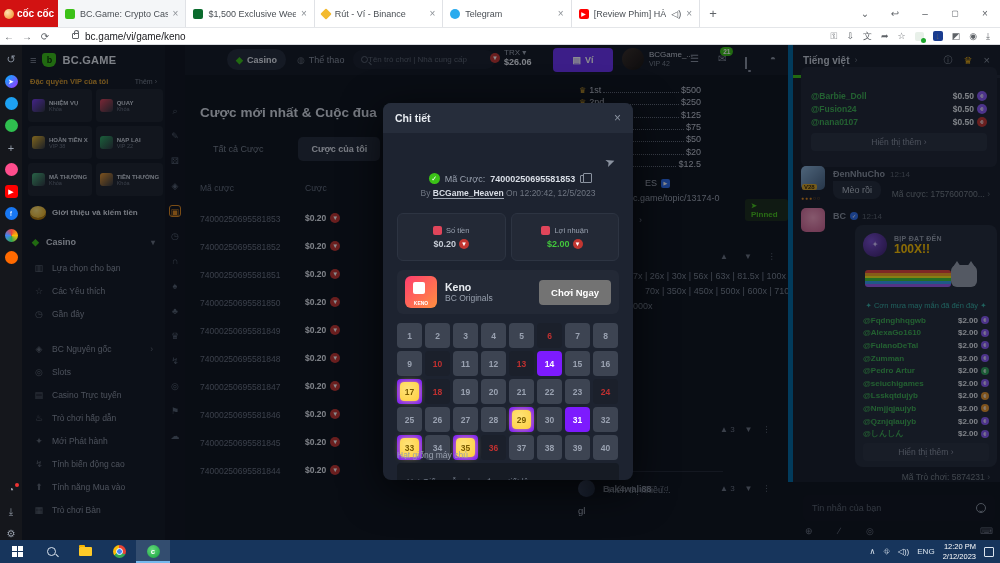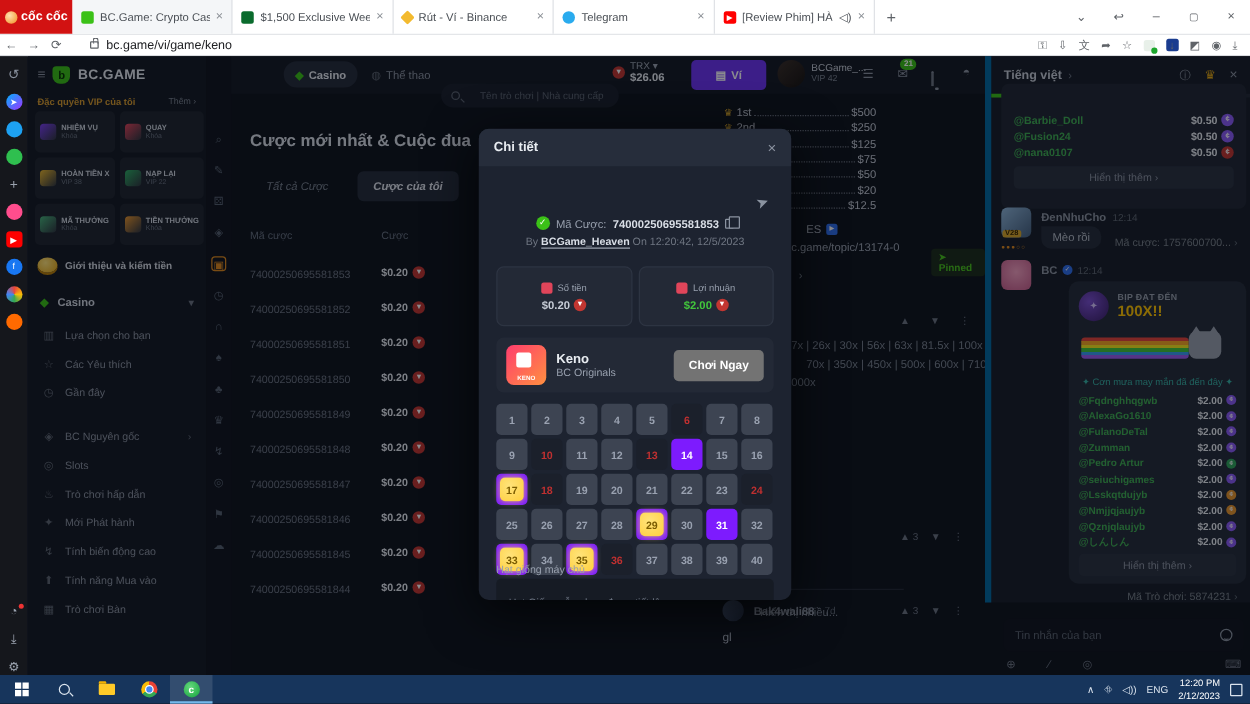--- a/index.html
+++ b/index.html
@@ -79,42 +79,42 @@
   
   .rail { position:absolute; left:143px; top:0; width:20px; height:495px; background:#12161e; display:flex; flex-direction:column; align-items:center; padding-top:60px; gap:13px; }
   .rail span { width:12px; height:12px; color:#566070; font-size:9px; text-align:center; line-height:12px; }
   .rail .active { border:1px solid #e08a1e; border-radius:3px; color:#e08a1e; }
 
   
   .mainhead { position:absolute; left:163px; top:0; width:603px; height:30px; background:#161b24; }
   .mh-btn { position:absolute; top:4px; height:21px; display:flex; align-items:center; gap:4px; border-radius:11px; padding:0 9px; font-size:9px; }
   .mh-casino { left:42px; background:#262d3a; color:#e6eaf0; font-weight:bold; }
   .mh-sports { left:103px; color:#8b93a0; }
-  .mh-search { position:absolute; left:168px; top:22px; width:142px; height:19px; background:#1b212c; border-radius:10px; display:flex; align-items:center; gap:16px; padding:0 8px; color:#5c6470; font-size:8px; }
+  .mh-search { position:absolute; left:168px; top:5px; width:142px; height:19px; background:#1b212c; border-radius:10px; display:flex; align-items:center; gap:0; padding:0 8px; color:#5c6470; font-size:8px; }
   .ic-search { width:7px; height:7px; border:1.2px solid #5c6470; border-radius:50%; position:relative; flex:none; }
   .ic-search:after { content:""; position:absolute; left:6px; top:6px; width:4px; height:1.2px; background:#5c6470; transform:rotate(45deg); }
   .mh-bal { position:absolute; left:305px; top:3px; display:flex; align-items:center; gap:4px; }
   .coin { width:10px; height:10px; border-radius:50%; display:inline-block; flex:none; color:#fff; font-size:6px; text-align:center; line-height:10px; font-weight:bold; }
   .coin-trx { background:#c23631; } .coin-purple { background:#8b5cf6; } .coin-orange { background:#e8962e; } .coin-green { background:#31a45c; }
   .bal-col { display:flex; flex-direction:column; line-height:1.15; }
   .bal-cur { color:#9aa2ae; font-size:8px; } .bal-amt { color:#e6eaf0; font-size:9px; font-weight:bold; }
   .mh-wallet { position:absolute; left:368px; top:3px; width:60px; height:24px; background:#6d34f2; border-radius:4px; color:#fff; font-size:9px; font-weight:bold; display:flex; align-items:center; justify-content:center; gap:4px; }
   .mh-user { position:absolute; left:437px; top:3px; display:flex; align-items:center; gap:5px; }
   .avatar { width:22px; height:22px; border-radius:50%; background:linear-gradient(135deg,#3a2f28,#171310); flex:none; }
   .u-col { display:flex; flex-direction:column; line-height:1.2; }
   .u-name { color:#c6ccd6; font-size:8px; } .u-vip { color:#79828e; font-size:7px; }
   .mh-ic { position:absolute; top:8px; color:#8b93a0; font-size:10px; }
   .badge { position:absolute; top:-6px; right:-7px; background:#3bc117; color:#fff; border-radius:7px; font-size:6.5px; padding:1px 3px; font-weight:bold; }
   .ic-bell { width:9px; height:8px; border:1.2px solid #8b93a0; border-bottom:none; border-radius:5px 5px 0 0; position:relative; margin-top:2px; }
   .ic-bell:after { content:""; position:absolute; left:2px; bottom:-3px; width:3px; height:2px; background:#8b93a0; border-radius:2px; }
 
   
   .main { position:absolute; left:163px; top:30px; width:603px; height:465px; }
   .m-title { position:absolute; left:15px; top:30px; color:#d7dce4; font-size:13.5px; font-weight:bold; }
-  .m-tabs { position:absolute; left:15px; top:62px; display:flex; gap:10px;font-style:italic; }
+  .m-tabs { position:absolute; left:15px; top:62px; display:flex; gap:22px; }
   .m-tab { color:#79828e; font-size:9px; padding:7px 13px; border-radius:5px; }
   .m-tab.active { background:#262d3a; color:#dfe4ec; font-weight:bold; }
   .thead { position:absolute; top:108px; left:0; width:100%; color:#66707e; font-size:8.5px; }
   .trow { position:absolute; left:0; width:100%; height:28px; font-size:8.5px; }
   .c-id { position:absolute; left:15px; top:9px; color:#6b7380; }
   .c-bet { position:absolute; left:120px; top:8px; color:#e6eaf0; font-weight:bold; display:flex; gap:4px; align-items:center; }
   .c-time { position:absolute; left:205px; top:9px; color:#8b93a0; }
   .show-more { position:absolute; left:423px; top:410px; color:#79828e; font-size:9px; }
 
   
@@ -402,20 +402,24 @@
           <div class="mi group-gap">
             <div class="ic">◈</div>
             <div>BC Nguyên gốc</div>
             <div class="chev">›</div>
           </div>
           <div class="mi">
             <div class="ic">◎</div>
             <div>Slots</div>
           </div>
           <div class="mi">
+            <div class="ic">▤</div>
+            <div>Casino Trực tuyến</div>
+          </div>
+          <div class="mi">
             <div class="ic">♨</div>
             <div>Trò chơi hấp dẫn</div>
           </div>
           <div class="mi">
             <div class="ic">✦</div>
             <div>Mới Phát hành</div>
           </div>
           <div class="mi">
             <div class="ic">↯</div>
             <div>Tính biến động cao</div>

